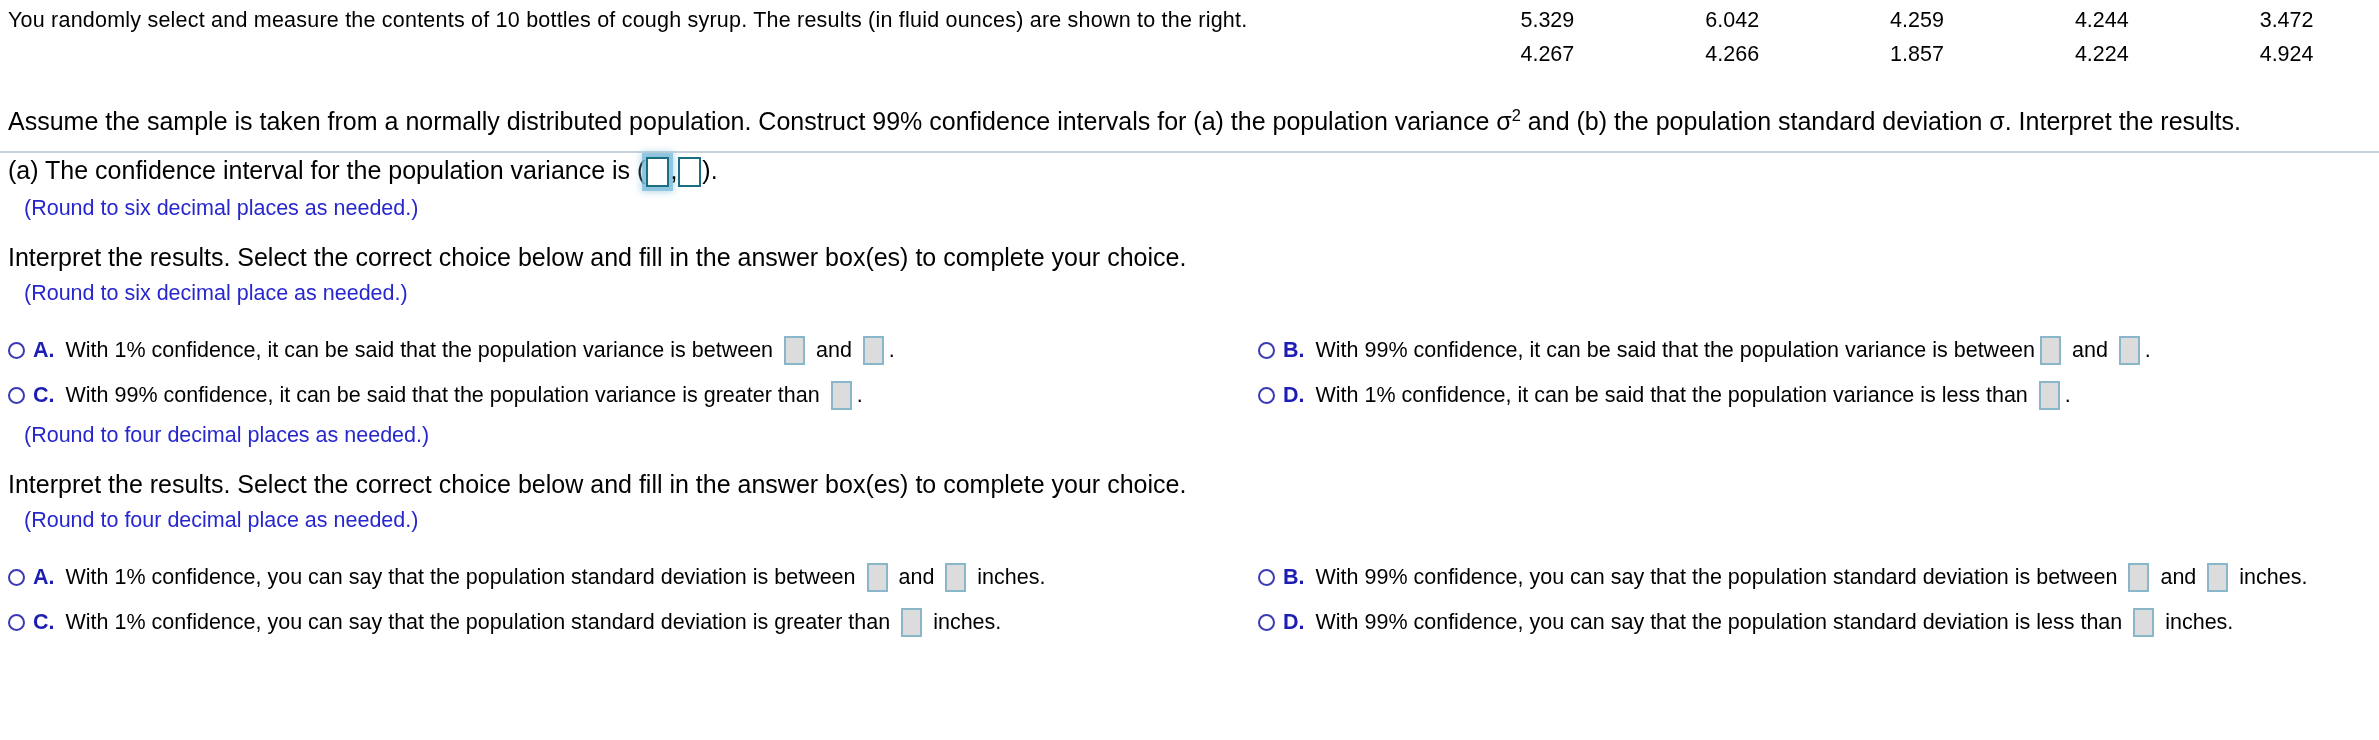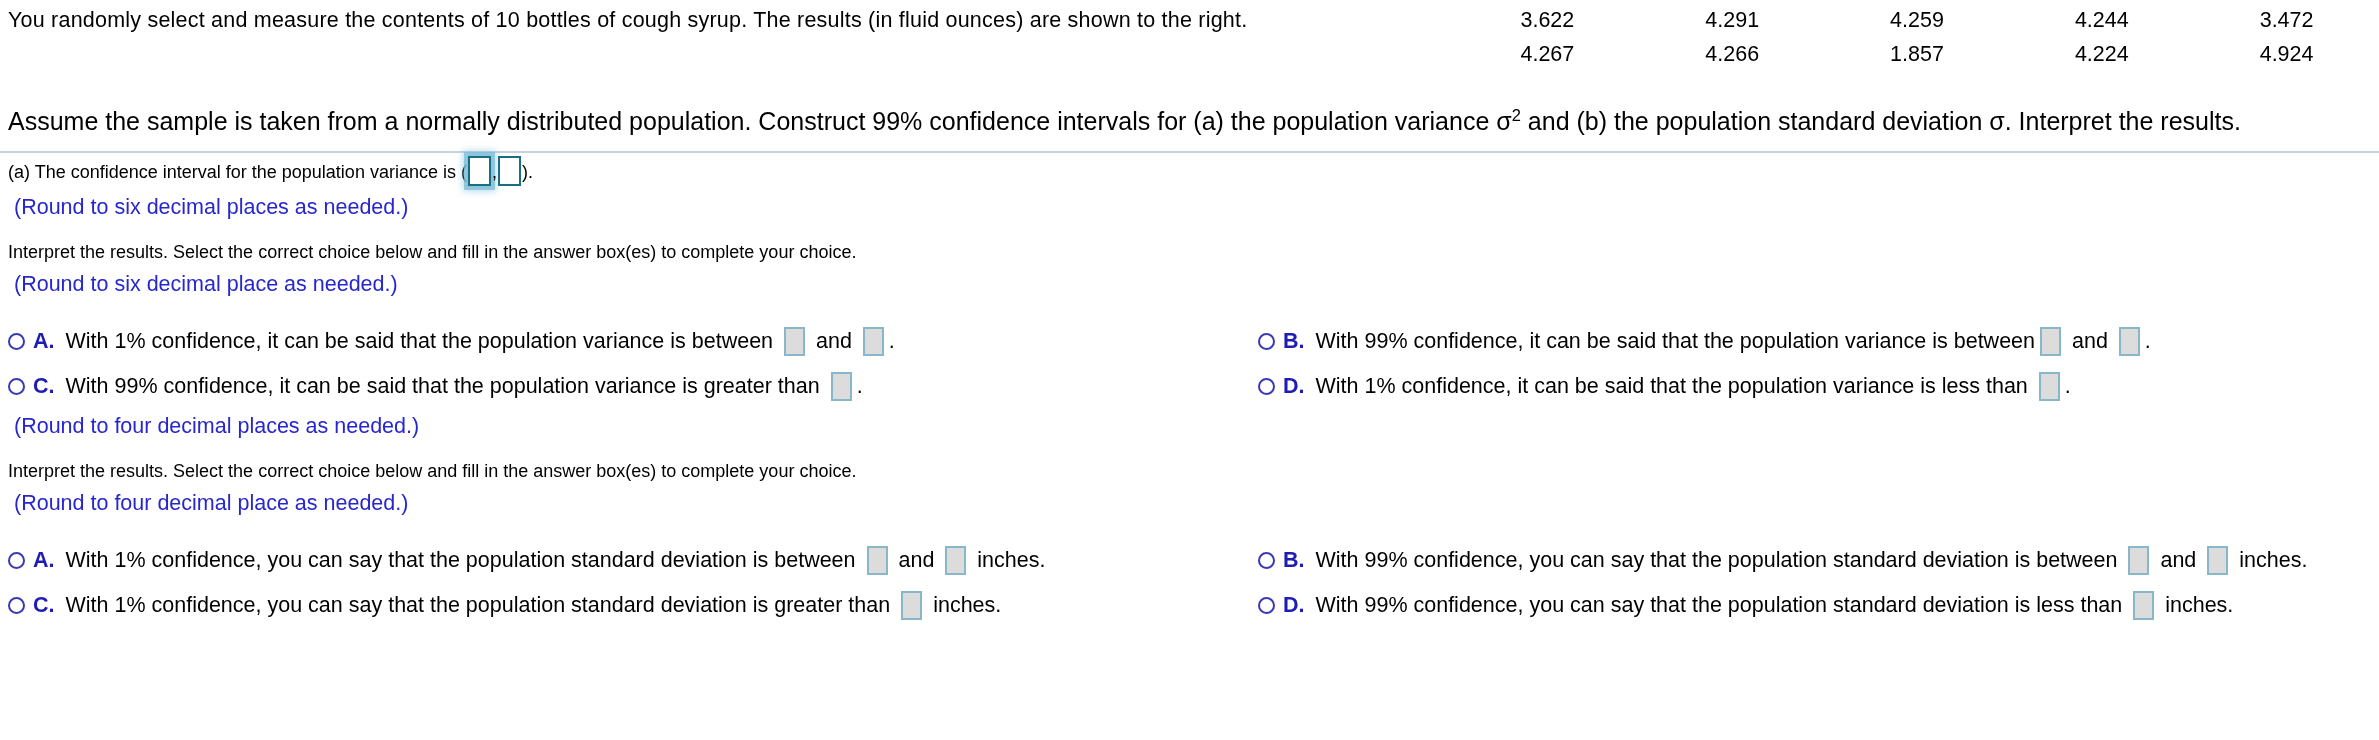--- a/index.html
+++ b/index.html
@@ -72,29 +72,29 @@
   }
 
   
   .answers {
     position: absolute;
     left: 0;
     top: 156px;
     width: 2379px;
   }
   .line {
-    font-size: 18px;
+    font-size: 25px;
     white-space: nowrap;
     padding-left: 8px;
   }
   .hint {
     color: #2727cd;
     font-size: 21.5px;
     white-space: nowrap;
-    padding-left: 14px;
+    padding-left: 24px;
   }
   .gap-sm { height: 9px; }
   .gap-md { height: 22px; }
   .gap-lg { height: 30px; }
 
   
   .ibox {
     display: inline-block;
     width: 23px;
     height: 30px;
@@ -154,22 +154,22 @@
 </head>
 <body>
 
 <div class="page">
 
   <div class="stem-band">
     <div class="stem-text">You randomly select and measure the contents of 10 bottles of cough syrup. The results (in fluid ounces) are shown to the right.</div>
     <table class="data-table">
       <tbody id="data-tbody">
           <tr>
-            <td>3.622</td>
-            <td>4.291</td>
+            <td>5.329</td>
+            <td>6.042</td>
             <td>4.259</td>
             <td>4.244</td>
             <td>3.472</td>
           </tr>
           <tr>
             <td>4.267</td>
             <td>4.266</td>
             <td>1.857</td>
             <td>4.224</td>
             <td>4.924</td>

